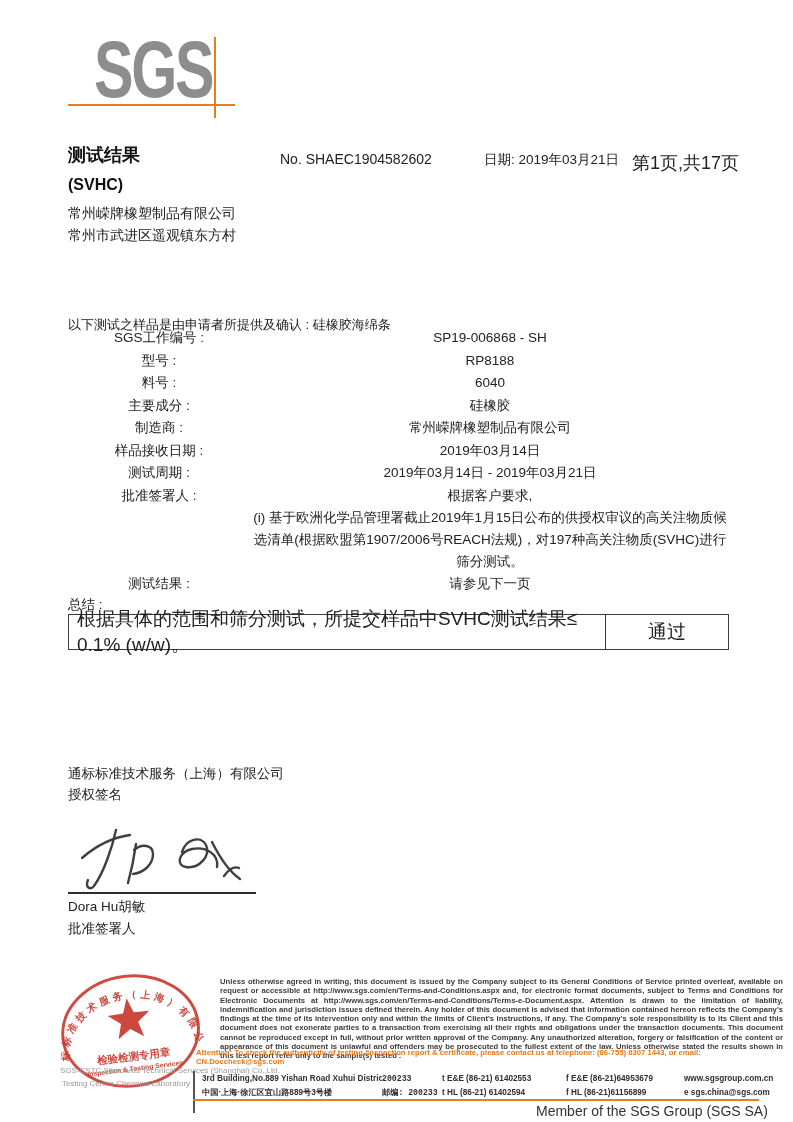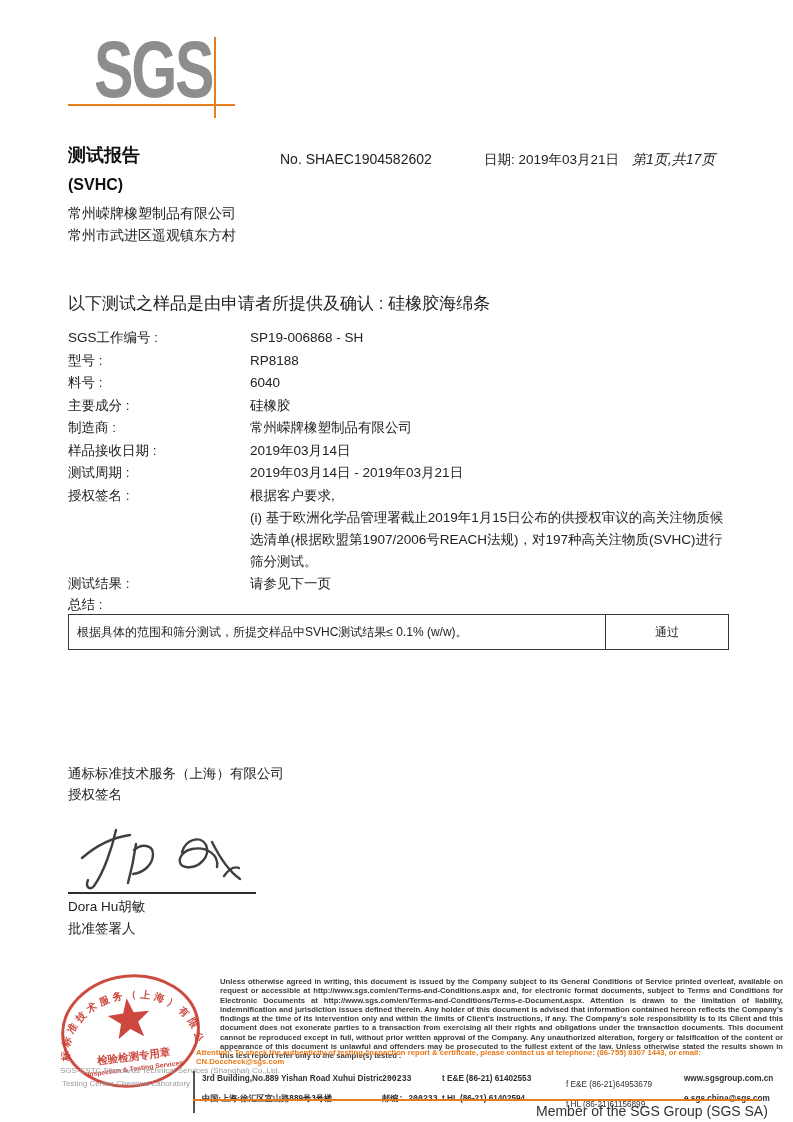--- a/index.html
+++ b/index.html
@@ -14,75 +14,75 @@
     font-family:"Liberation Sans","DejaVu Sans",sans-serif;
   }
   .logo-vline{position:absolute;left:214px;top:37px;width:2px;height:81px;background:#e87d1e;}
   .logo-hline{position:absolute;left:68px;top:104px;width:167px;height:2px;background:#e87d1e;}
   
   .title-block{position:absolute;left:68px;top:143px;font-weight:bold;color:#111;}
   .title-line1{font-size:18px;line-height:24px;}
   .title-line2{font-size:16px;line-height:24px;margin-top:6px;}
   .report-no{position:absolute;left:280px;top:151px;font-size:14px;color:#222;}
   .hdr-date{position:absolute;left:484px;top:151px;font-size:13.5px;color:#222;}
-  .hdr-page{position:absolute;left:632px;top:151px;font-size:14px;color:#222;font-style:italic;}
+  .hdr-page{position:absolute;left:632px;top:151px;font-size:18px;color:#222;}
   
   .applicant{position:absolute;left:68px;top:202px;font-size:14px;line-height:22px;color:#222;}
   
-  .statement{position:absolute;left:68px;top:292px;font-size:17px;color:#222;}
-  .fields{position:absolute;left:68px;top:327px;width:662px;font-size:13.5px;line-height:22.5px;color:#222;}
+  .statement{position:absolute;left:68px;top:316px;font-size:13px;color:#222;}
+  .fields{position:absolute;left:68px;top:327px;width:662px;font-size:13.5px;line-height:22.5px;color:#222;text-align:center;}
   .frow{display:flex;align-items:flex-start;}
   .flbl{width:182px;flex:0 0 182px;}
   .fval{flex:1;}
   .fdetail{line-height:22px;}
   
   .summary-label{position:absolute;left:68px;top:596px;font-size:13.5px;color:#222;}
   .summary-table{
     position:absolute;left:68px;top:614px;width:659px;height:34px;
-    border:1.5px solid #3a3a3a;display:flex;align-items:stretch;font-size:12px;color:#222;
+    border:1.5px solid #3a3a3a;display:flex;align-items:stretch;font-size:19px;color:#222;
   }
   .sum-cell-text{flex:1;display:flex;align-items:center;padding-left:8px;}
   .sum-cell-verdict{width:122px;flex:0 0 122px;border-left:1.5px solid #3a3a3a;display:flex;align-items:center;justify-content:center;}
   
   .sign-company{position:absolute;left:68px;top:763px;font-size:13.5px;line-height:21px;color:#222;}
   .signature-svg{position:absolute;left:70px;top:810px;}
   .sign-line{position:absolute;left:68px;top:892px;width:188px;height:2px;background:#2e2e2e;}
   .signer-name{position:absolute;left:68px;top:898px;font-size:13.5px;color:#222;}
   .signer-title{position:absolute;left:68px;top:920px;font-size:13.5px;color:#222;}
   
   .legal{position:absolute;left:196px;top:977px;width:563px;font-size:7.7px;line-height:9.3px;
     font-weight:600;color:#3c3c3c;text-align:justify;padding-left:24px;}
   .attention{position:absolute;left:196px;top:1048px;width:563px;font-size:7.7px;line-height:9.3px;
     font-weight:700;color:#e87817;}
   .addr-block{position:absolute;left:202px;top:1072px;width:557px;font-size:8.2px;color:#2f2f2f;}
   .addr-row{display:flex;line-height:13.5px;white-space:nowrap;}
   .addr-c1{width:180px;flex:0 0 180px;font-weight:600;overflow:hidden;}
   .addr-c2{width:60px;flex:0 0 60px;font-weight:600;font-family:Liberation Mono, monospace;}
   .addr-c3{width:124px;flex:0 0 124px;font-weight:600;}
-  .addr-c4{width:118px;flex:0 0 118px;font-weight:400;margin-top:6px;}
+  .addr-c4{width:118px;flex:0 0 118px;font-weight:700;}
   .addr-c5{flex:1;font-weight:600;}
   .addr-vline{position:absolute;left:193px;top:1071px;width:2px;height:42px;background:#5a5248;}
   .footer-hline{position:absolute;left:193px;top:1099px;width:566px;height:2px;background:#e87d1e;}
   .member-text{position:absolute;left:536px;top:1103px;font-size:14px;color:#333;}
   
   .stamp-wrap{position:absolute;left:56px;top:972px;width:150px;height:125px;transform:rotate(-7deg);}
   .stamp-gray1{position:absolute;left:60px;top:1066px;font-size:8px;color:#9a9a9a;white-space:nowrap;}
   .stamp-gray2{position:absolute;left:62px;top:1079px;font-size:8px;color:#9a9a9a;white-space:nowrap;}
 </style>
 </head>
 <body>
 
 <div class="page">
 
   <div class="logo-text">SGS</div>
   <div class="logo-vline"></div>
   <div class="logo-hline"></div>
 
   <div class="title-block">
-    <div class="title-line1">测试报告</div>
+    <div class="title-line1">测试结果</div>
     <div class="title-line2">(SVHC)</div>
   </div>
   <div class="report-no">No. SHAEC1904582602</div>
   <div class="hdr-date">日期: 2019年03月21日</div>
   <div class="hdr-page">第1页,共17页</div>
 
   <div class="applicant">
     <div>常州嵘牌橡塑制品有限公司</div>
     <div>常州市武进区遥观镇东方村</div>
   </div>
@@ -112,21 +112,21 @@
     </div>
     <div class="frow">
       <div class="flbl">样品接收日期 :</div>
       <div class="fval">2019年03月14日</div>
     </div>
     <div class="frow">
       <div class="flbl">测试周期 :</div>
       <div class="fval">2019年03月14日 - 2019年03月21日</div>
     </div>
     <div class="frow">
-      <div class="flbl">授权签名 :</div>
+      <div class="flbl">批准签署人 :</div>
       <div class="fval">
         <div>根据客户要求,</div>
         <div class="fdetail">(i) 基于欧洲化学品管理署截止2019年1月15日公布的供授权审议的高关注物质候选清单(根据欧盟第1907/2006号REACH法规)，对197种高关注物质(SVHC)进行筛分测试。</div>
       </div>
     </div>
     <div class="frow">
       <div class="flbl">测试结果 :</div>
       <div class="fval">请参见下一页</div>
     </div>
   </div>

